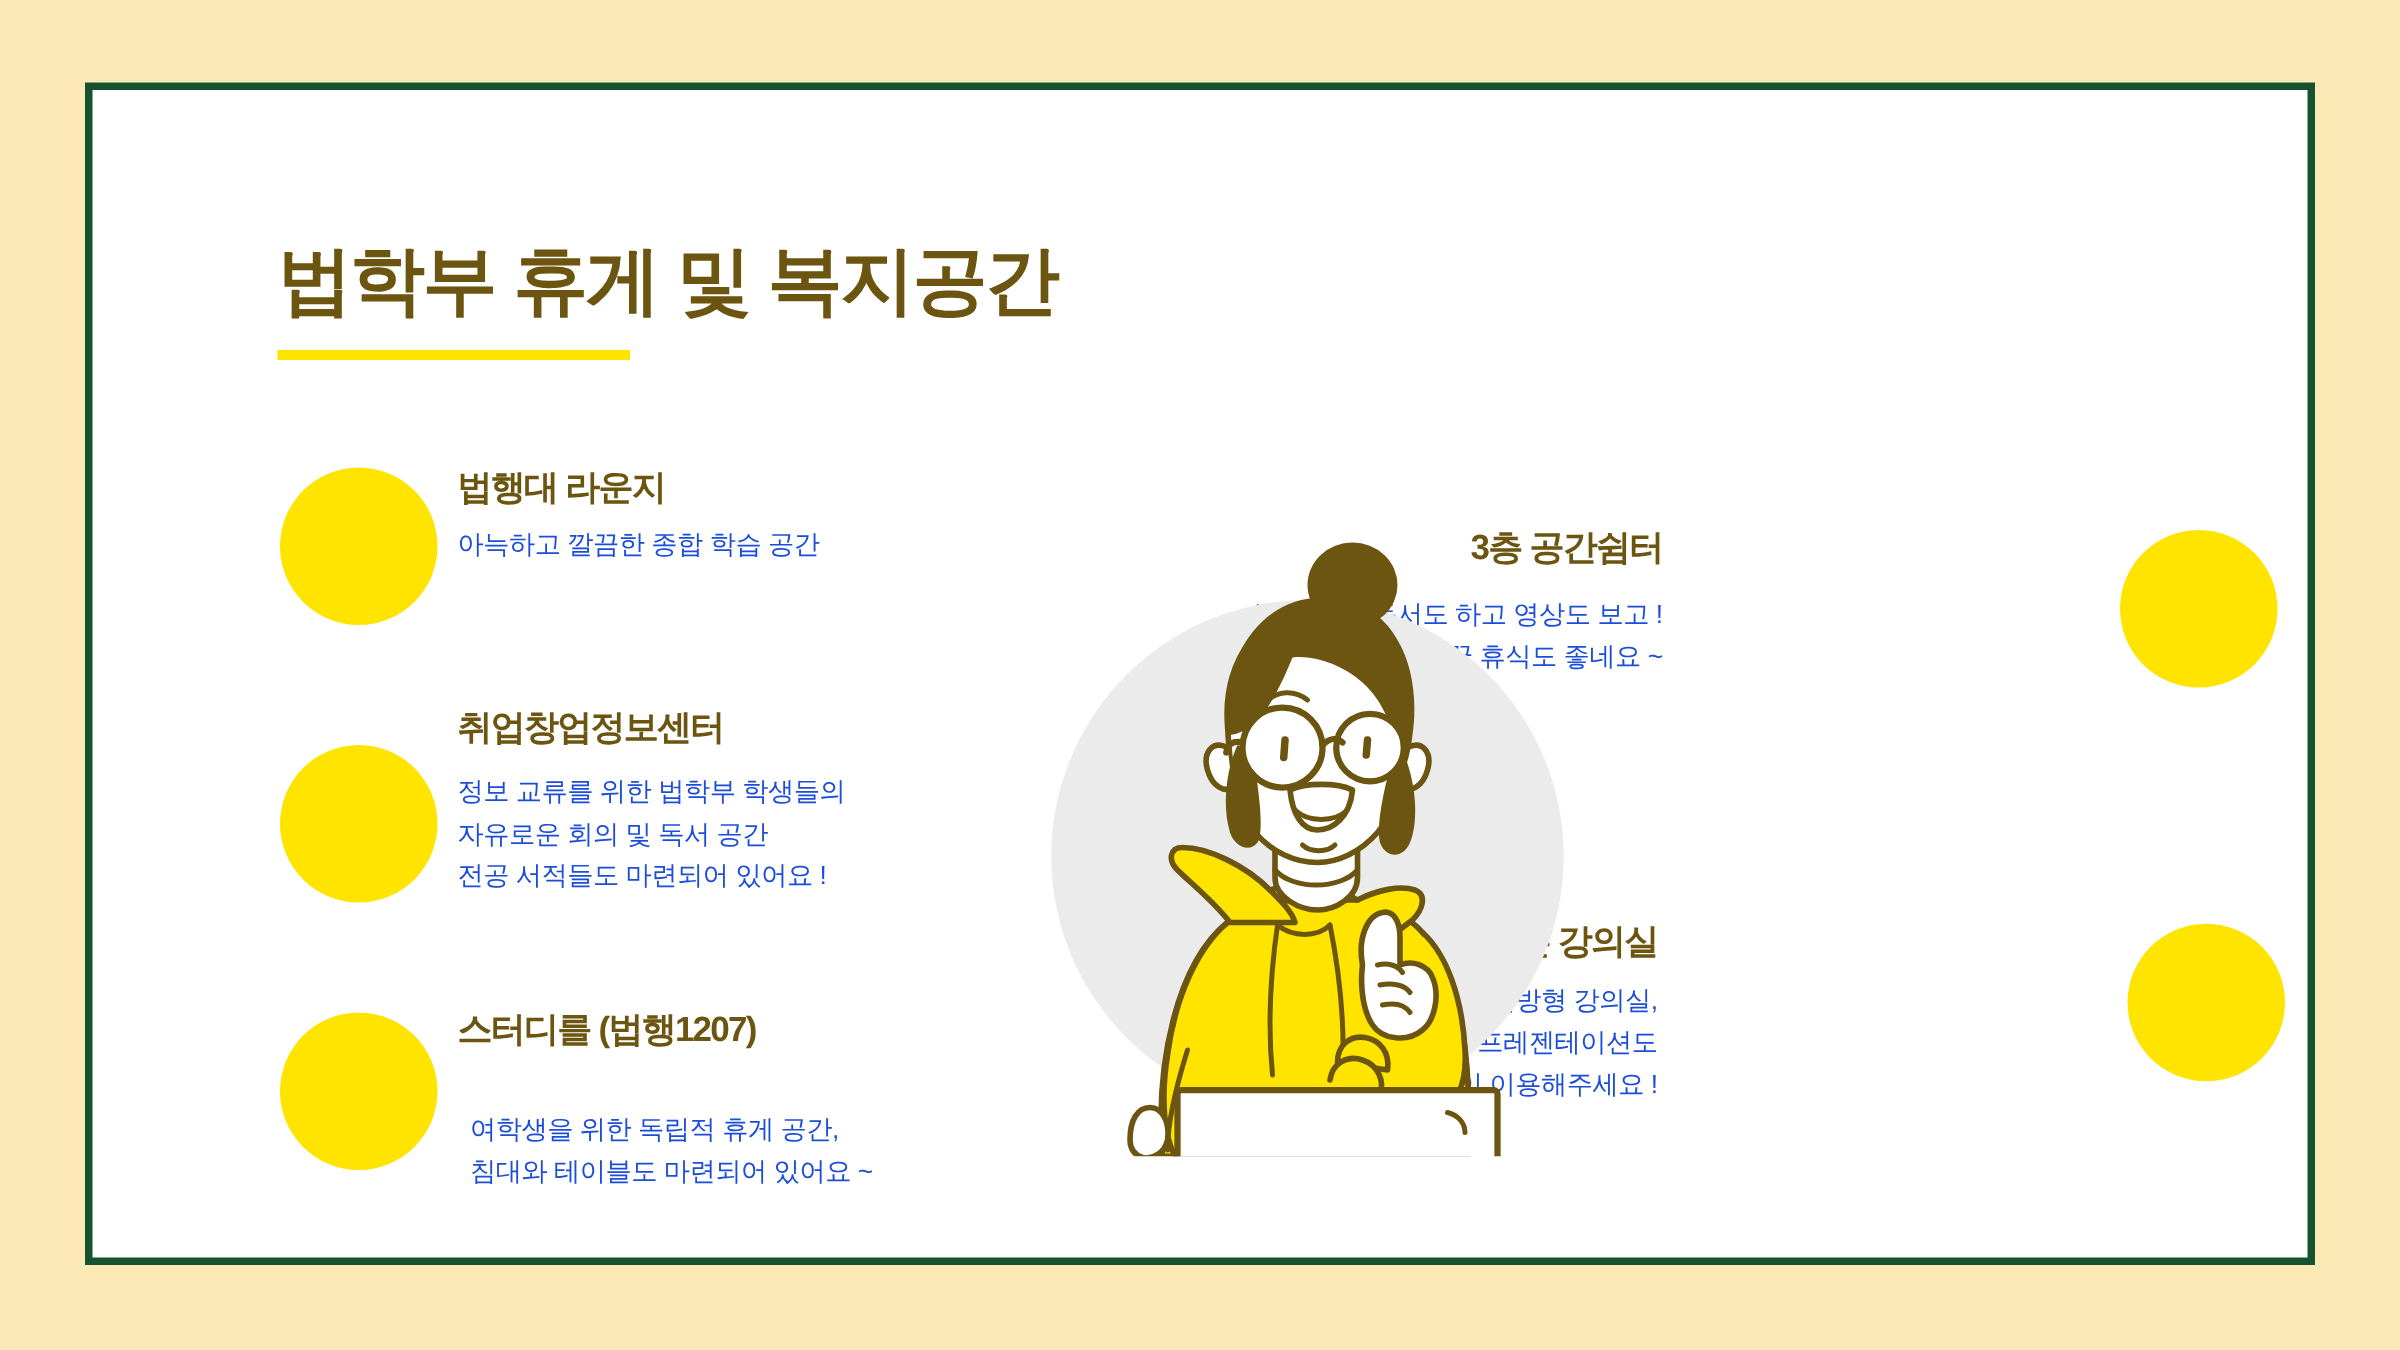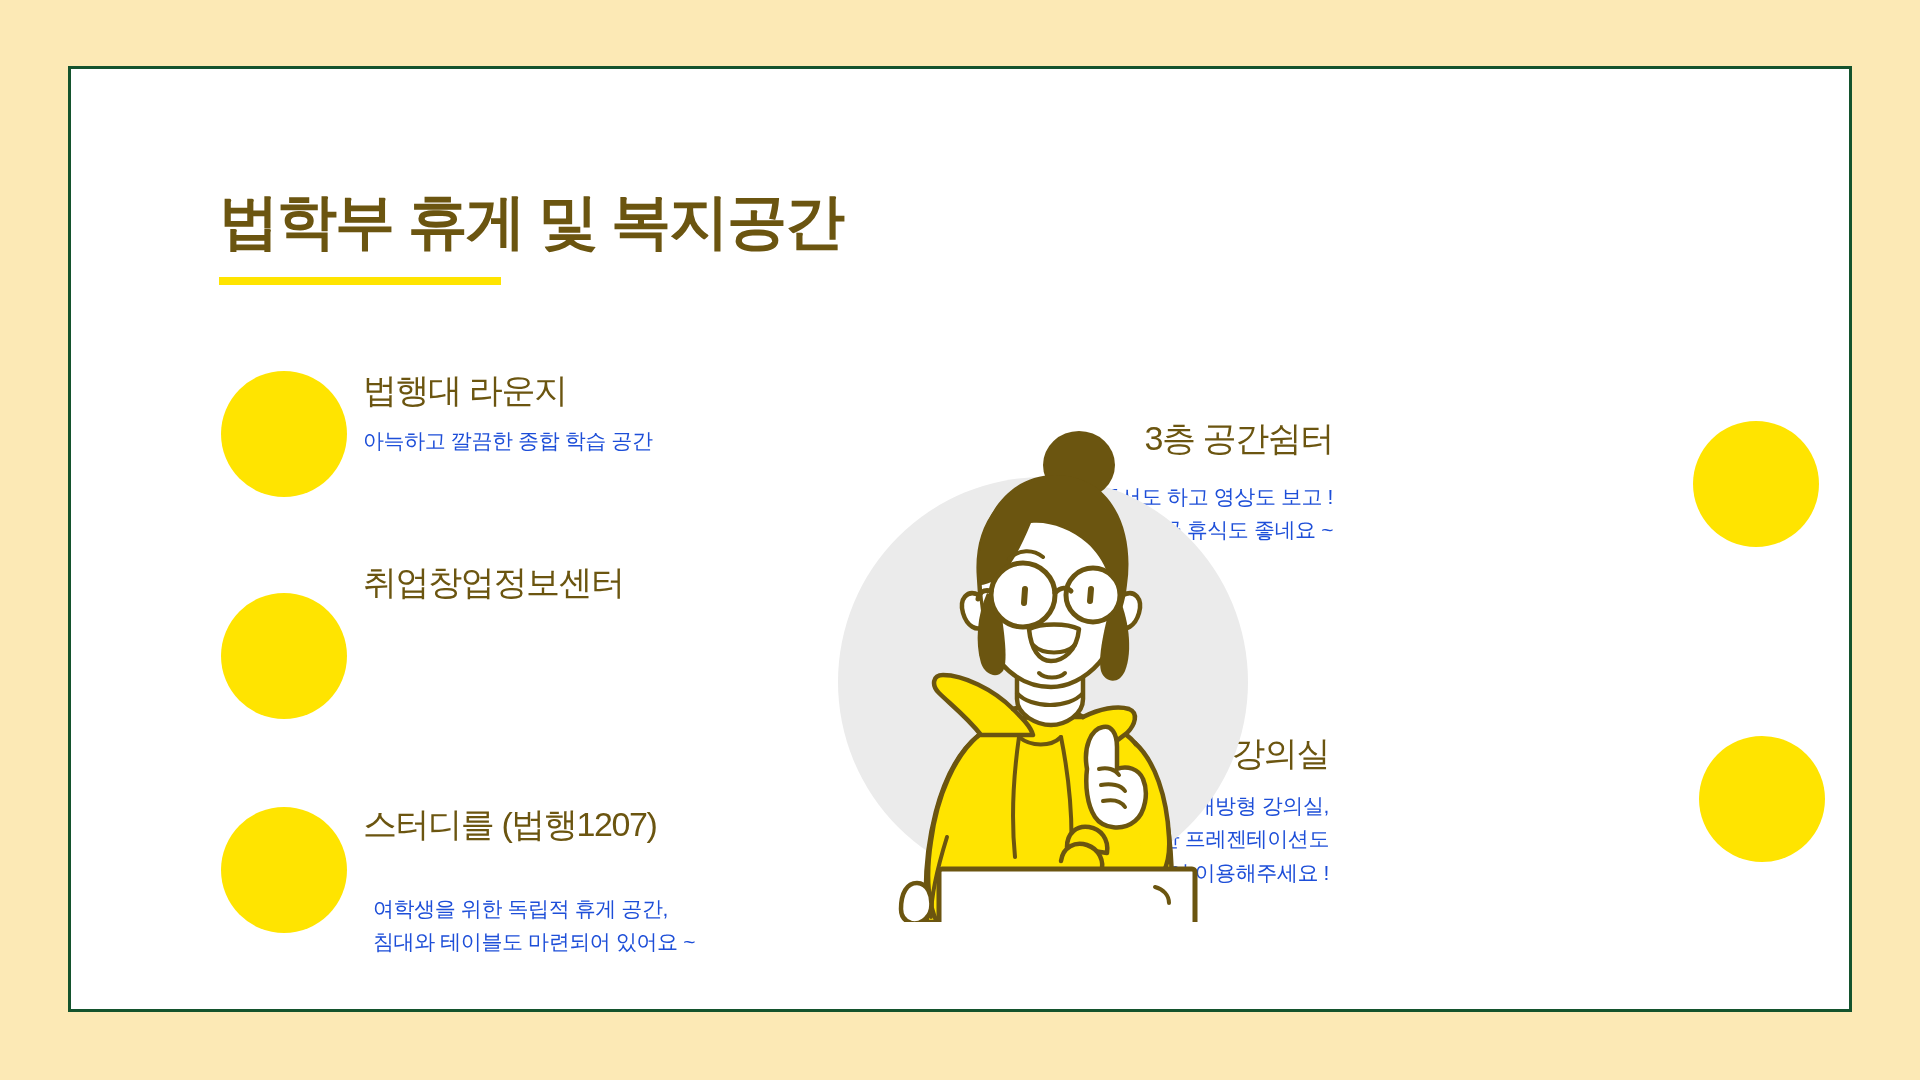--- a/index.html
+++ b/index.html
@@ -22,21 +22,21 @@
   }
 
   
   #card {
     position: absolute;
     left: 68px;
     top: 66px;
     width: 1784px;
     height: 946px;
     background: #ffffff;
-    border: 3px solid #14532d;
+    border: 6px solid #14532d;
     box-sizing: border-box;
   }
 
   
   #title-block {
     position: absolute;
     left: 148px;
     top: 120px;
   }
   #page-title {
@@ -66,22 +66,22 @@
   #dot-womens      { left: 150px;  top: 738px; width: 126px; height: 126px; }
   #dot-restarea    { left: 1622px; top: 352px; width: 126px; height: 126px; }
   #dot-capstone    { left: 1628px; top: 667px; width: 126px; height: 126px; }
 
   
   .item {
     position: absolute;
   }
   .item-title {
     margin: 0 0 6px 0;
-    font-size: 34px;
-    font-weight: 400;
+    font-size: 28px;
+    font-weight: 700;
     letter-spacing: -1.4px;
     color: #6b5510;
     line-height: 1.25;
     white-space: nowrap;
   }
   .item-desc {
     margin: 0;
     font-size: 21px;
     font-weight: 400;
     color: #1d4ed8;
@@ -135,20 +135,23 @@
     <div class="dot" id="dot-restarea"></div>
     <div class="dot" id="dot-capstone"></div>
 
     <div class="item left" id="item-lounge">
       <p class="item-title">법행대 라운지</p>
       <p class="item-desc">아늑하고 깔끔한 종합 학습 공간</p>
     </div>
 
     <div class="item left" id="item-career">
       <p class="item-title">취업창업정보센터</p>
+      <p class="item-desc">정보 교류를 위한 법학부 학생들의
+자유로운 회의 및 독서 공간
+전공 서적들도 마련되어 있어요 !</p>
     </div>
 
     <div class="item left" id="item-womens">
       <p class="item-title">스터디를 (법행1207)</p>
       <p class="item-desc">여학생을 위한 독립적 휴게 공간,
 침대와 테이블도 마련되어 있어요 ~</p>
     </div>
 
     <div class="item right" id="item-restarea">
       <p class="item-title">3층 공간쉼터</p>

